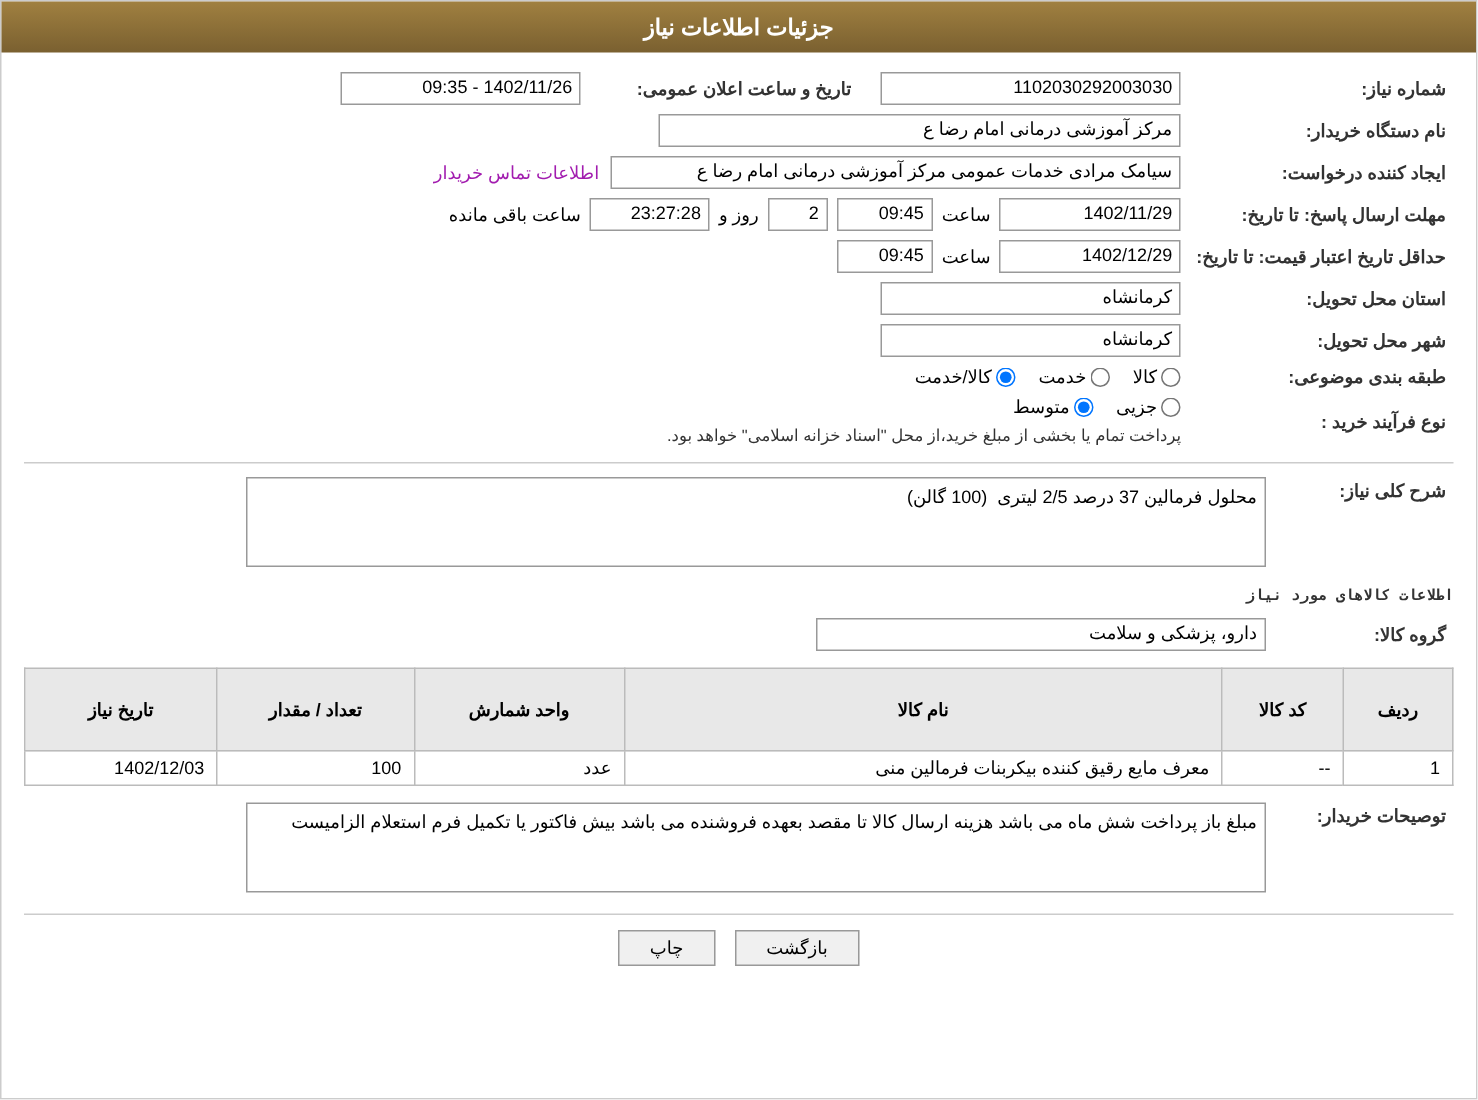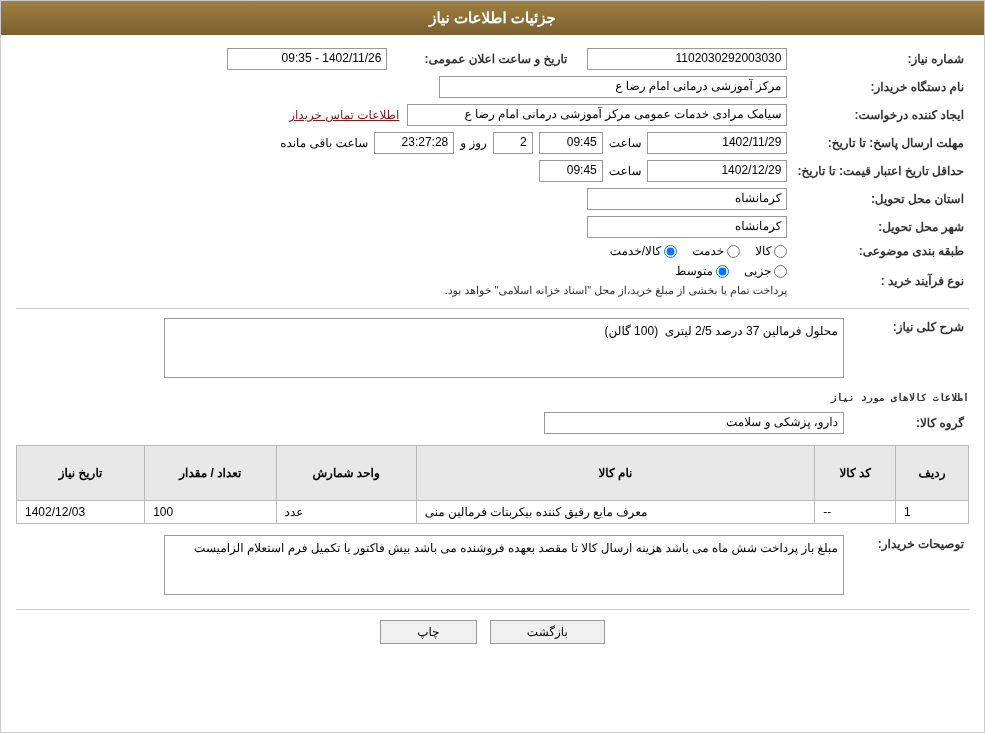--- a/index.html
+++ b/index.html
@@ -44,27 +44,26 @@
       font-weight: bold;
       width: auto;
     }
     .input-box {
       border: 1px solid #999;
       background: #fff;
       padding: 2px 5px;
       height: 22px;
       display: inline-block;
     }
-    .input-date { width: 140px; }
+    .input-date { width: 121px; }
     .input-time { width: 64px; }
     .input-days { width: 40px; }
     .input-seconds { width: 80px; }
     .link-blue {
-      color: #7f1d1d;
-      text-decoration: underline;
+      color: #a21caf;
       cursor: pointer;
     }
     .section-divider {
       border-top: 1px solid #ccc;
       margin: 6px 0;
     }
     .radio-group {
       display: flex;
       gap: 15px;
       align-items: center;
@@ -94,38 +93,38 @@
     .goods-table th {
       background: #e8e8e8;
       border: 1px solid #bbb;
       padding: 20px 8px;
       text-align: center;
       font-weight: bold;
     }
     .goods-table td {
       border: 1px solid #bbb;
       padding: 4px 8px;
-      text-align: left;
+      text-align: right;
     }
     .description-box {
       width: 100%;
       border: 1px solid #999;
       padding: 5px;
       min-height: 60px;
       background: #fff;
       font-family: Tahoma, Arial, sans-serif;
       font-size: 12px;
       resize: none;
     }
     .buttons-row {
       text-align: center;
       margin: 10px 0;
     }
     .btn {
-      padding: 4px 36px;
+      padding: 4px 20px;
       margin: 0 5px;
       cursor: pointer;
       border: 1px solid #999;
       background: #f5f5f5;
       font-family: Tahoma, Arial, sans-serif;
       font-size: 12px;
     }
     .btn-print {
       background: #f0f0f0;
     }

